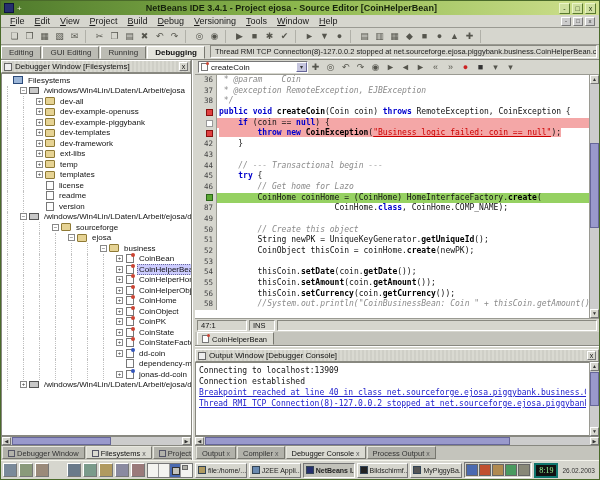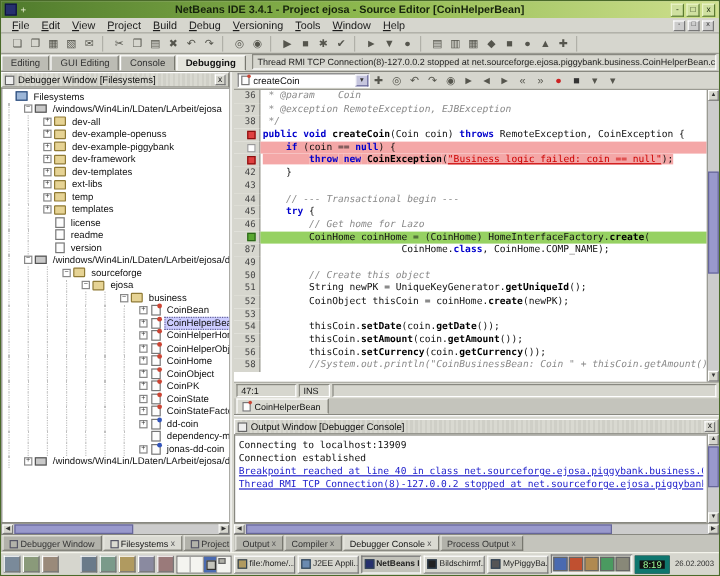--- a/index.html
+++ b/index.html
@@ -126,21 +126,21 @@
   .pcell { width:11px; height:13px; background:#f4f4f0; border-right:1px solid #999; position:relative; }
   .pcell:last-child { border-right:none; }
   .pcell.active { background:#4a6ab0; }
   .pcell.active::after { content:""; position:absolute; left:2px; top:3px; width:6px; height:6px; background:#c4c4bc; border:1px solid #333; }
   .pcell.mini::after { content:""; position:absolute; left:1px; top:1px; width:4px; height:3px; background:#b0b0a8; border:1px solid #666; }
   .task-btn { flex:1; max-width:62px; height:15px; background:#d6d6ce; border:1px solid; border-color:#fff #777 #777 #fff; display:flex; align-items:center; padding:0 2px; gap:2px; font-size:7px; color:#222; overflow:hidden; white-space:nowrap; }
   .task-btn.active { border-color:#777 #fff #fff #777; background:#c2c2ba; font-weight:bold; }
   .task-btn .ticon2 { width:8px; height:8px; flex:none; border:1px solid #345; }
   .tray { display:flex; gap:1px; align-items:center; flex:none; border:1px solid; border-color:#777 #fff #fff #777; padding:1px; }
   .tray-icon { width:12px; height:12px; border:1px solid #666; font-size:7px; line-height:11px; text-align:center; color:#fff; flex:none; }
-  .clock { background:#111; color:#9f9; font-family:Liberation Sans, sans-serif; font-size:8px; line-height:13px; padding:0 3px; border:4px solid #0f766e; flex:none; height:15px; display:flex; align-items:center; }
+  .clock { background:#111; color:#9f9; font-family:Liberation Serif, serif; font-size:8px; line-height:13px; padding:0 3px; border:2px solid #0f766e; flex:none; height:15px; display:flex; align-items:center; }
   .dateTxt { font-size:6.5px; color:#333; flex:none; padding:0 2px; }
 </style>
 </head>
 <body>
 
 <div class="screen">
 
   <div class="titlebar">
     <span class="appicon"></span>
     <span class="sticky">+</span>
@@ -208,21 +208,21 @@
         <span class="tb-icon">■</span>
         <span class="tb-icon">●</span>
         <span class="tb-icon">▲</span>
         <span class="tb-icon">✚</span>
       </div>
     </div>
 
   <div class="wstabs" id="wstabs">
     <span class="wstab">Editing</span>
       <span class="wstab">GUI Editing</span>
-      <span class="wstab">Console</span>
+      <span class="wstab">Running</span>
       <span class="wstab active">Debugging</span>
       <span class="ws-status">Thread RMI TCP Connection(8)-127.0.0.2 stopped at net.sourceforge.ejosa.piggybank.business.CoinHelperBean.createCoin line 47.</span>
   </div>
 
   <div class="main">
 
     <div class="left">
       <div class="panel-header">
         <span class="ph-icon"></span>
         <span class="ph-title">Debugger Window [Filesystems]</span>
@@ -259,28 +259,28 @@
             <span class="indent"></span>
             <span class="expander">+</span>
             <span class="ticon folder"></span>
             <span class="tlabel">dev-example-piggybank</span>
           </div>
           <div class="trow">
             <span class="indent"></span>
             <span class="indent"></span>
             <span class="expander">+</span>
             <span class="ticon folder"></span>
+            <span class="tlabel">dev-templates</span>
+          </div>
+          <div class="trow">
+            <span class="indent"></span>
+            <span class="indent"></span>
+            <span class="expander">+</span>
+            <span class="ticon folder"></span>
             <span class="tlabel">dev-framework</span>
-          </div>
-          <div class="trow">
-            <span class="indent"></span>
-            <span class="indent"></span>
-            <span class="expander">+</span>
-            <span class="ticon folder"></span>
-            <span class="tlabel">dev-templates</span>
           </div>
           <div class="trow">
             <span class="indent"></span>
             <span class="indent"></span>
             <span class="expander">+</span>
             <span class="ticon folder"></span>
             <span class="tlabel">ext-libs</span>
           </div>
           <div class="trow">
             <span class="indent"></span>

